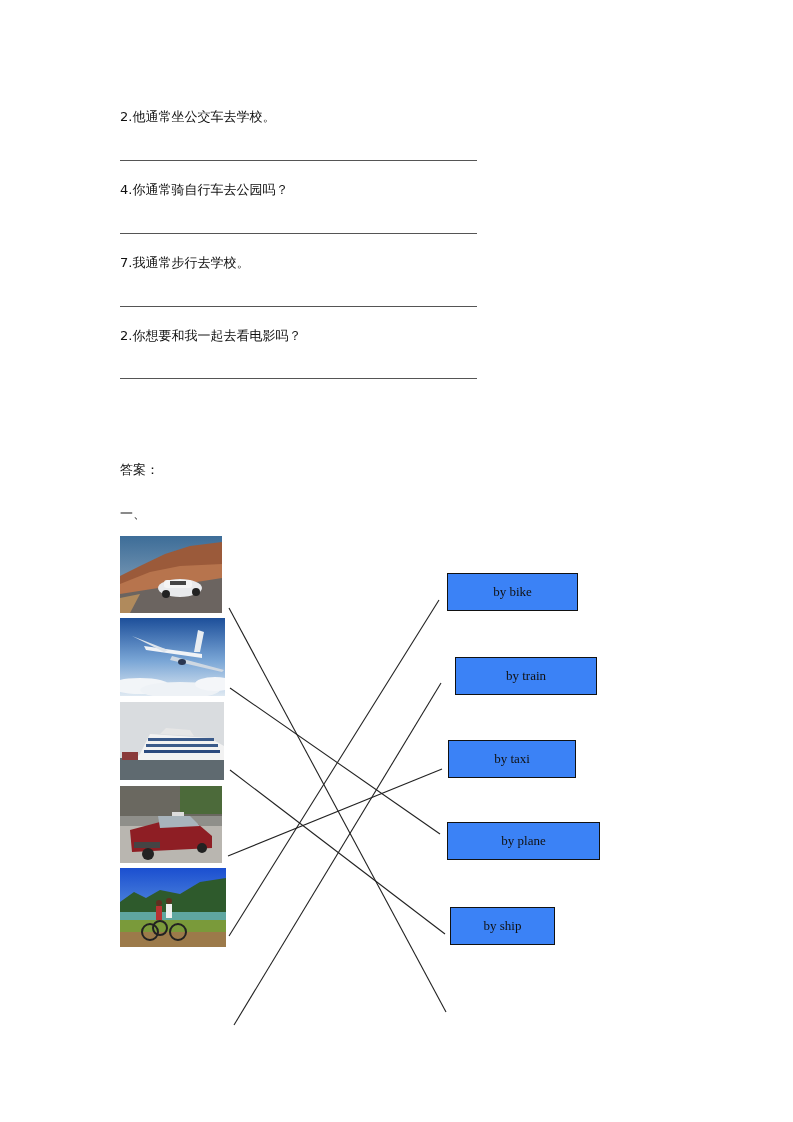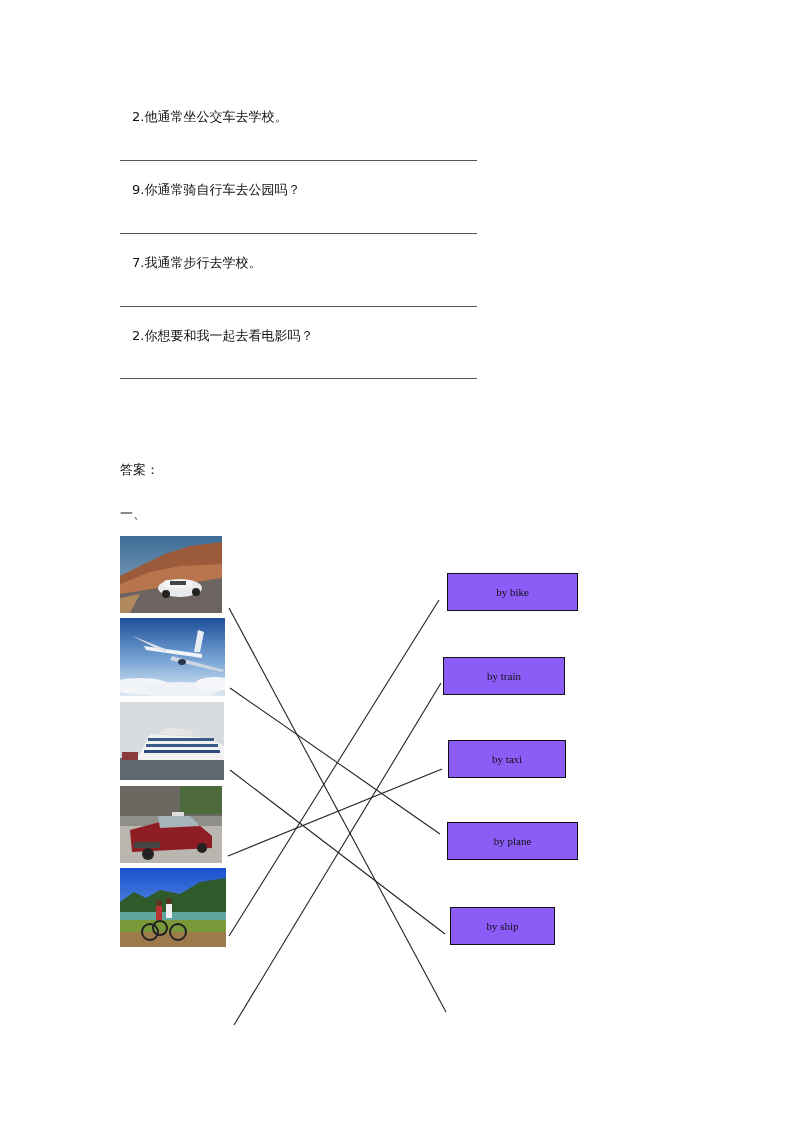--- a/index.html
+++ b/index.html
@@ -1,34 +1,34 @@
 <!DOCTYPE html>
 <html><head>
 <meta charset="utf-8">
 <style>
   html, body { margin:0; padding:0; background:#ffffff; }
   body { width:793px; height:1122px; position:relative; overflow:hidden;
          font-family:"DejaVu Sans", "Liberation Sans", sans-serif; color:#111; }
-  .q { position:absolute; left:120px; font-size:13px; line-height:16px; color:#111;margin-left:12px; }
+  .q { position:absolute; left:120px; font-size:13px; line-height:16px; color:#111; }
   .rule { position:absolute; left:120px; width:357px; height:0; border-top:1px solid #555; }
   .heading { position:absolute; left:120px; font-size:13px; line-height:16px;text-align:right; }
   .pic { position:absolute; overflow:hidden; }
   .pic svg { display:block; }
-  .opt { position:absolute; height:38px; background:#8b5cf6; border:1px solid #111;
+  .opt { position:absolute; height:38px; background:#3b82f6; border:1px solid #111;
          box-sizing:border-box; display:flex; align-items:center; justify-content:center;
-         font-family:"Liberation Serif", "DejaVu Serif", serif; font-size:11px; color:#111; }
+         font-family:"Liberation Serif", "DejaVu Serif", serif; font-size:13px; color:#111; }
   svg.lines { position:absolute; left:0; top:0; pointer-events:none; }
 </style>
 </head>
 <body>
 
 <div class="q" style="top:109px">2.他通常坐公交车去学校。</div>
 <div class="rule" style="top:160px"></div>
 
-<div class="q" style="top:182px">9.你通常骑自行车去公园吗？</div>
+<div class="q" style="top:182px">4.你通常骑自行车去公园吗？</div>
 <div class="rule" style="top:233px"></div>
 
 <div class="q" style="top:255px">7.我通常步行去学校。</div>
 <div class="rule" style="top:306px"></div>
 
 <div class="q" style="top:328px">2.你想要和我一起去看电影吗？</div>
 <div class="rule" style="top:378px"></div>
 
 <div class="heading" style="top:462px">答案：</div>
 <div class="heading" style="top:506px">一、</div>
@@ -120,23 +120,23 @@
     <circle cx="58" cy="64" r="8" fill="none" stroke="#222" stroke-width="2"></circle>
     <circle cx="40" cy="60" r="7" fill="none" stroke="#222" stroke-width="2"></circle>
     <rect x="36" y="38" width="6" height="14" fill="#b83232"></rect>
     <rect x="46" y="36" width="6" height="14" fill="#f0f0f0"></rect>
     <circle cx="39" cy="35" r="3" fill="#603020"></circle>
     <circle cx="49" cy="33" r="3" fill="#603020"></circle>
   </svg>
 </div>
 
 <div class="opt" style="left:447px;top:573px;width:131px">by bike</div>
-<div class="opt" style="left:443px;top:657px;width:122px">by train</div>
-<div class="opt" style="left:448px;top:740px;width:118px">by taxi</div>
-<div class="opt" style="left:447px;top:822px;width:131px">by plane</div>
+<div class="opt" style="left:455px;top:657px;width:142px">by train</div>
+<div class="opt" style="left:448px;top:740px;width:128px">by taxi</div>
+<div class="opt" style="left:447px;top:822px;width:153px">by plane</div>
 <div class="opt" style="left:450px;top:907px;width:105px">by ship</div>
 
 <svg class="lines" width="793" height="1122" viewBox="0 0 793 1122">
   <g stroke="#222" stroke-width="1.1" fill="none">
     <line x1="229" y1="608" x2="446" y2="1012"></line>
     <line x1="230" y1="688" x2="440" y2="834"></line>
     <line x1="230" y1="770" x2="445" y2="934"></line>
     <line x1="228" y1="856" x2="442" y2="769"></line>
     <line x1="229" y1="936" x2="439" y2="600"></line>
     <line x1="234" y1="1025" x2="441" y2="683"></line>

